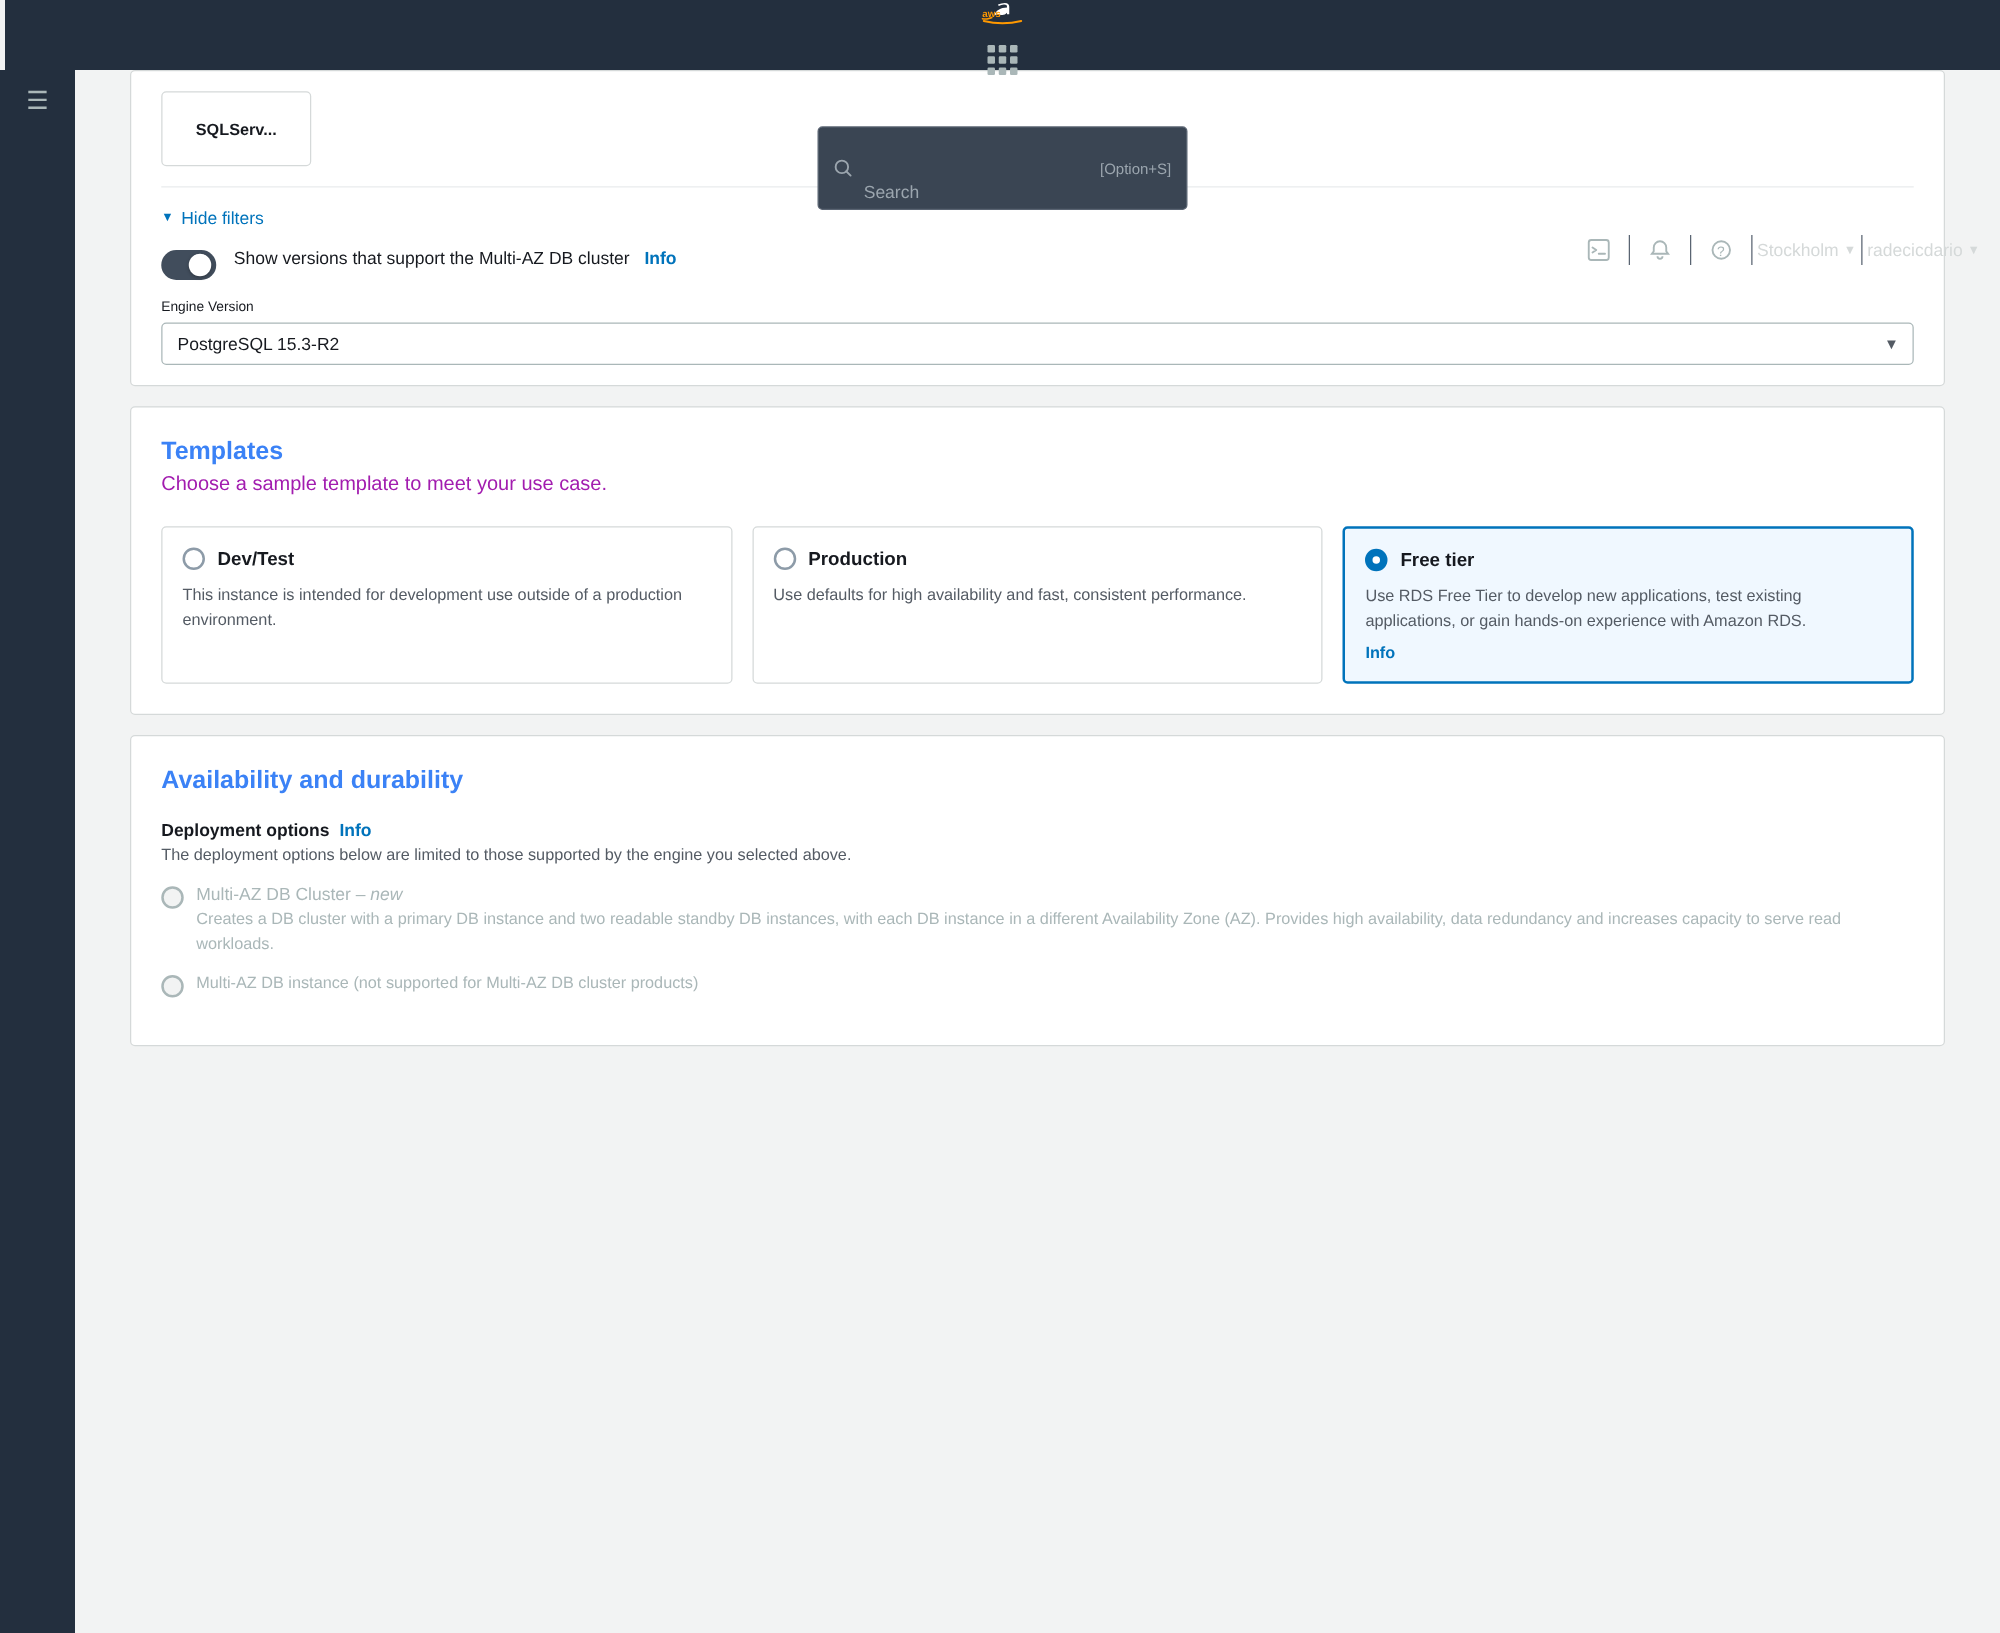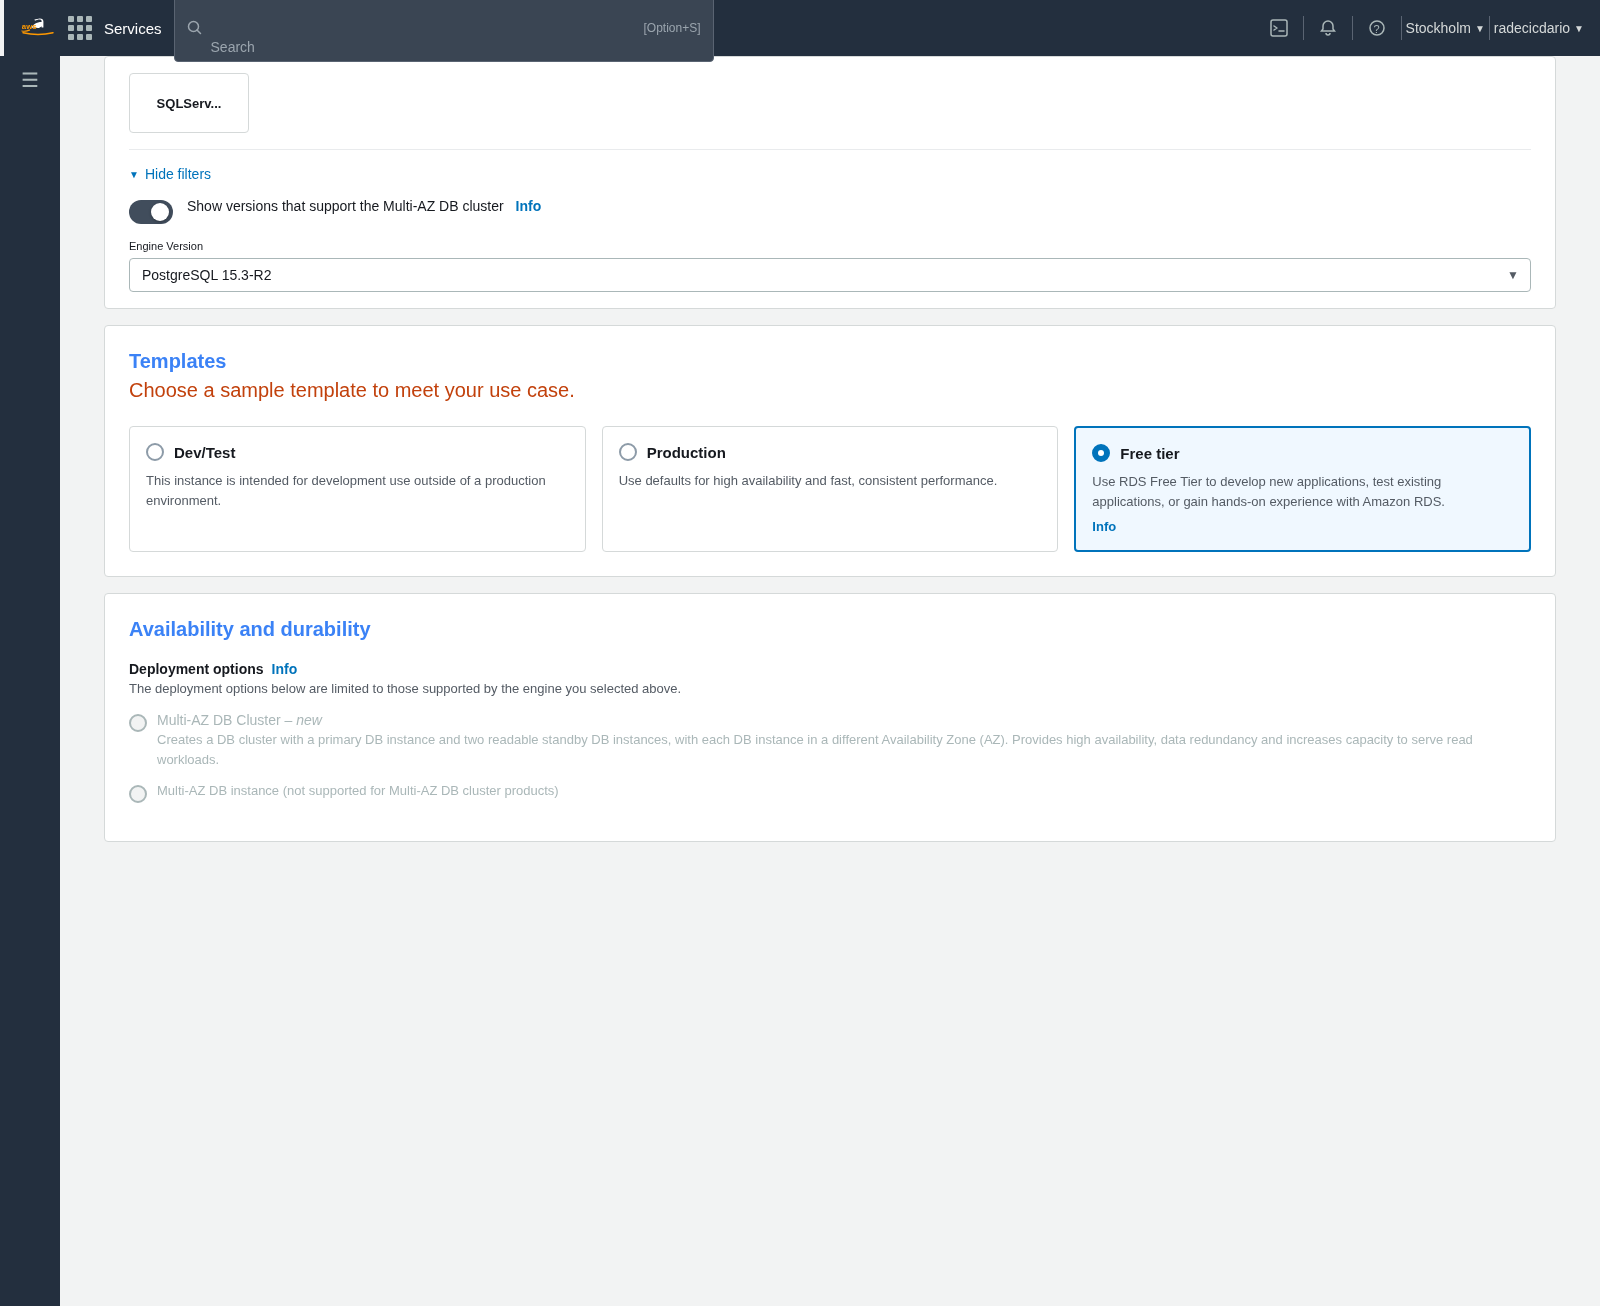--- a/index.html
+++ b/index.html
@@ -14,20 +14,21 @@
     .top-nav {
       background: #232f3e;
       height: 56px;
       display: flex;
       align-items: center;
       padding: 0 16px;
       gap: 12px;
       position: fixed;
       top: 0; left: 4px; right: 0;
       z-index: 100;
+      flex-direction: column;
     }
     .aws-logo {
       display: flex;
       align-items: center;
       gap: 4px;
     }
     .aws-logo-box {
       width: 36px;
       height: 24px;
       display: flex;
@@ -281,22 +282,22 @@
       padding: 24px;
       margin-top: 16px;
     }
     .section-title {
       font-size: 20px;
       font-weight: 700;
       color: #3b82f6;
       margin-bottom: 6px;
     }
     .section-subtitle {
-      font-size: 20px;
-      color: #c2410c;
+      font-size: 16px;
+      color: #a21caf;
       margin-bottom: 24px;
     }
 
     
     .template-grid {
       display: grid;
       grid-template-columns: repeat(3, 1fr);
       gap: 16px;
     }
     .template-card {

